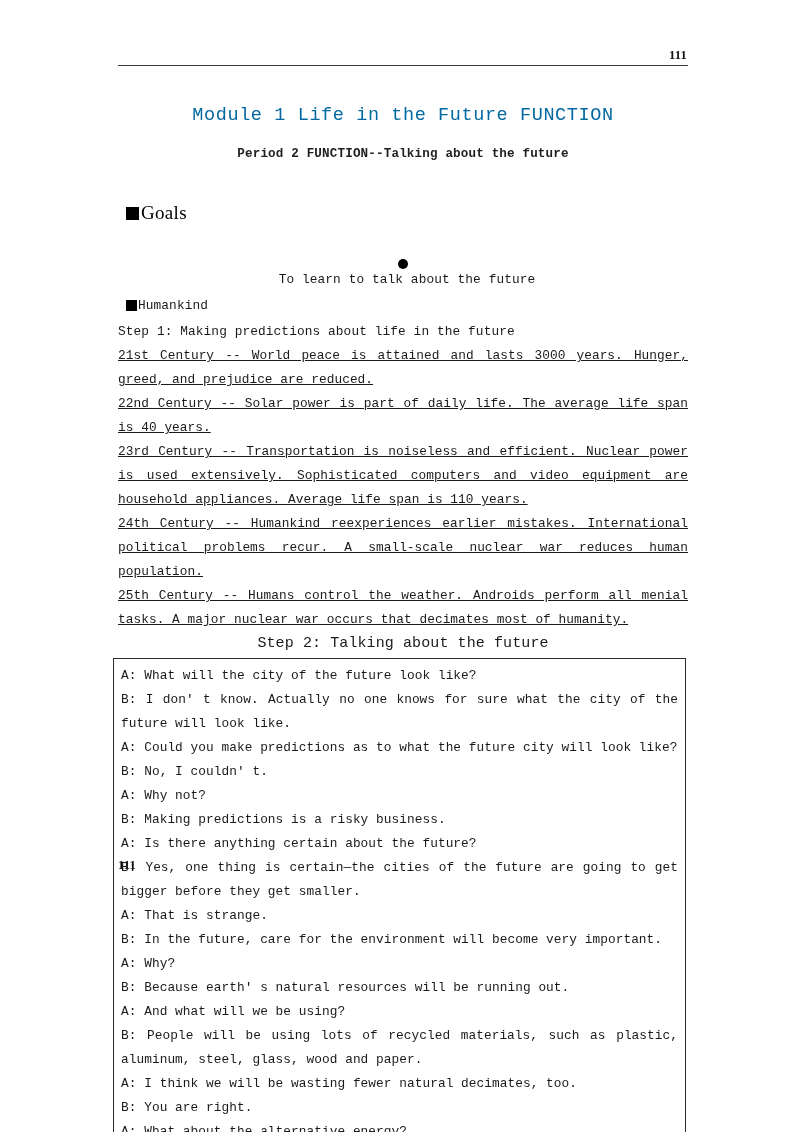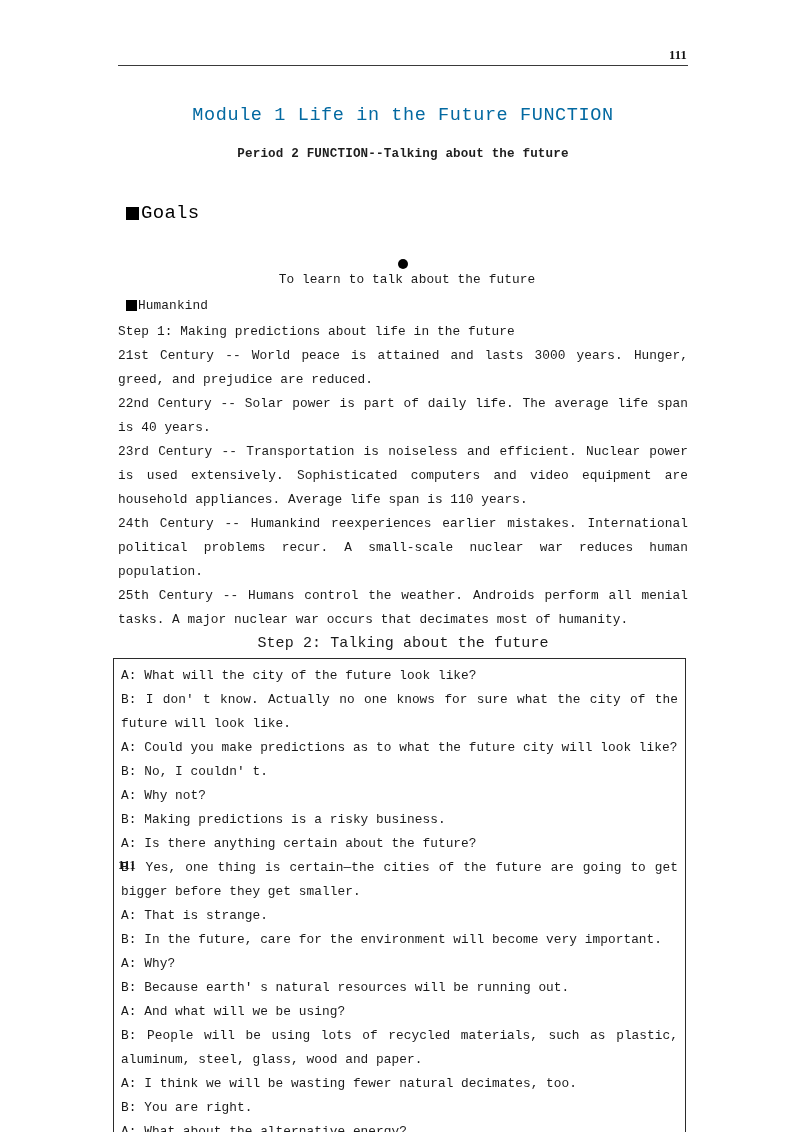--- a/index.html
+++ b/index.html
@@ -82,20 +82,21 @@
   }
 
   .goals-heading {
     margin: 38px 0 0 8px;
     font-size: 19px;
     line-height: 24px;
     color: #000000;
     letter-spacing: 0.3px;
     display: flex;
     align-items: center;
+    font-family: Liberation Serif, serif;
   }
   .goals-heading .sq {
     display: inline-block;
     width: 13px;
     height: 13px;
     background: #000000;
     margin-right: 2px;
     flex: none;
   }
 
@@ -143,20 +144,21 @@
     letter-spacing: 0.1px;
   }
 
   .para {
     margin: 0;
     font-size: 12.8px;
     line-height: 24px;
     text-align: justify;
     text-justify: inter-word;
     letter-spacing: 0.05px;
+    text-decoration: underline;
   }
   .para-block {
     margin-top: 2px;
   }
 
   .step2-line {
     margin: 1px 0 4px 0;
     font-size: 15px;
     line-height: 21px;
     text-align: center;

